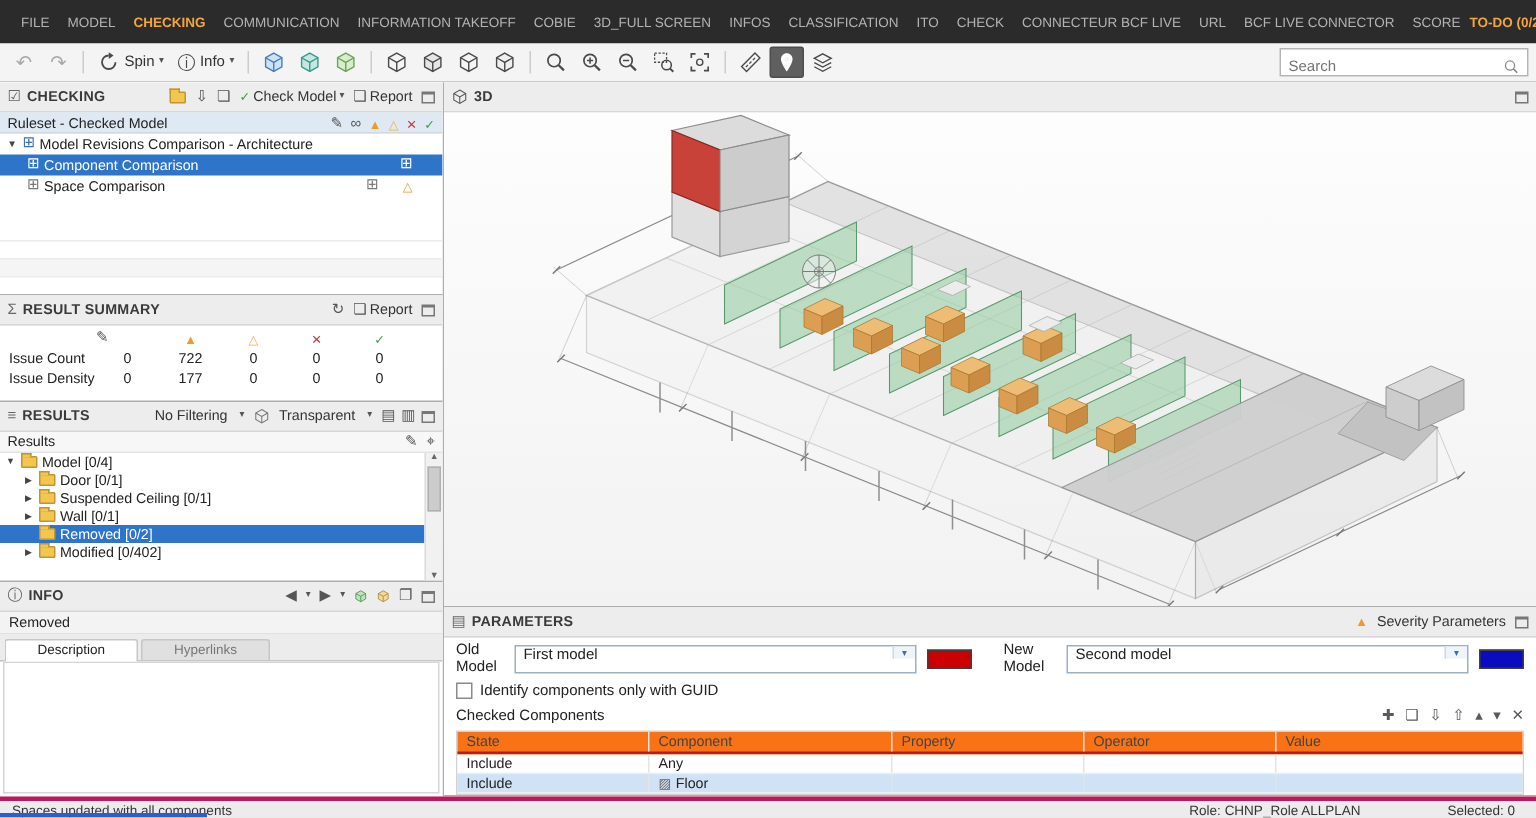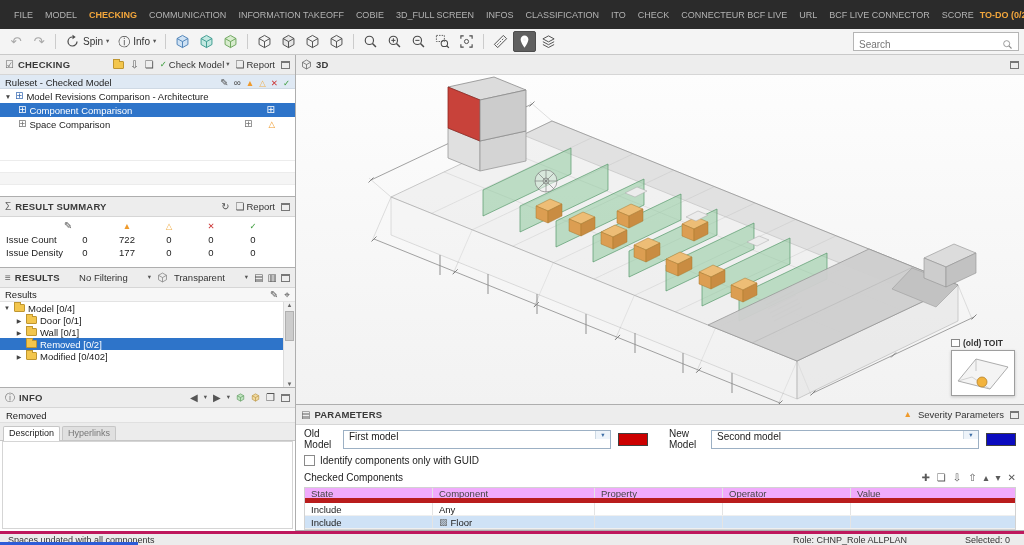--- a/index.html
+++ b/index.html
@@ -62,38 +62,38 @@
 .stripe.alt{background:#f5f5f5}
 
 
 .sum-table{flex:1;display:flex;flex-direction:column;padding-top:2px}
 .sum-row{display:flex;align-items:center;height:13px;font-size:9.5px}
 .sum-row.head{height:14px}
 .sum-label{width:64px;padding-left:6px;flex:none;color:#222;white-space:nowrap}
 .sum-cell{width:42px;text-align:center;flex:none}
 
 
-.dropdown{display:flex;align-items:center;gap:20px;padding:0 2px;font-size:9.5px;color:#333;white-space:nowrap}
+.dropdown{display:flex;align-items:center;gap:8px;padding:0 2px;font-size:9.5px;color:#333;white-space:nowrap}
 .res-sub{flex:none;height:14px;display:flex;align-items:center;gap:4px;padding:0 5px;font-size:9.5px;background:#f7f7f7;border-bottom:1px solid #e3e3e3}
 .res-body{flex:1;position:relative;overflow:hidden}
 .res-rows{margin-right:12px}
 .res-row{height:12px;display:flex;align-items:center;gap:3px;padding:0 3px;font-size:9.5px;white-space:nowrap}
 .res-row .expand{width:8px;font-size:6px;color:#444;text-align:center;flex:none}
 .res-row .ind{width:9px;flex:none}
 .res-row.sel{background:#2e74c9;color:#fff}
 .res-row.sel .expand{color:#fff}
 .vscroll{position:absolute;top:0;right:0;bottom:0;width:12px;background:#f1f1f1;border-left:1px solid #dcdcdc}
 .sar{position:absolute;left:0;right:0;text-align:center;font-size:6px;color:#666}
 .sar.up{top:0}.sar.dn{bottom:0}
 .vthumb{position:absolute;top:9px;left:1px;width:9px;height:30px;background:#ccc;border:1px solid #b0b0b0}
 
 
 .info-sel{flex:none;height:15px;display:flex;align-items:center;padding:0 6px;font-size:9.5px;background:#f3f3f3;border-bottom:1px solid #e0e0e0}
 .tabs{flex:none;height:18px;display:flex;align-items:flex-end;background:#ececec;border-bottom:1px solid #c6c6c6;padding:2px 3px 0;gap:2px}
-.tab{font-size:9px;padding:1px 5px 2px;border:1px solid #c6c6c6;border-bottom:0;background:#e0e0e0;color:#777;border-radius:2px 2px 0 0}
+.tab{font-size:9px;padding:1px 21px 2px;border:1px solid #c6c6c6;border-bottom:0;background:#e0e0e0;color:#777;border-radius:2px 2px 0 0}
 .tab.active{background:#fff;color:#222;position:relative;top:1px;padding-bottom:3px}
 .info-content{flex:1;background:#fff;margin:0 2px 2px;border:1px solid #d5d5d5}
 .cube-mini{width:9px;height:9px;flex:none}
 
 
 .p-3d{height:350px;flex:none;border-bottom:1px solid #aeaeae;display:flex;flex-direction:column;background:#fff}
 .canvas{flex:1;position:relative;background:linear-gradient(180deg,#fdfdfd 0%,#f2f2f2 100%);overflow:hidden}
 .canvas svg.scene{position:absolute;inset:0;width:100%;height:100%}
 .inset{position:absolute;right:9px;bottom:8px;display:flex;flex-direction:column;align-items:flex-start;gap:2px}
 .inset-label{display:flex;align-items:center;gap:3px;font-size:8.5px;font-weight:bold;color:#333}
@@ -108,21 +108,21 @@
 .combo .ct{flex:1;display:flex;align-items:center;padding:0 5px;font-size:10px;white-space:nowrap;overflow:hidden}
 .combo .ca{width:15px;display:flex;align-items:center;justify-content:center;font-size:6.5px;color:#3f6fa6;background:#eef4fa;border-left:1px solid #cdd9e4}
 .swatch{width:30px;height:13px;border:1px solid #404040;flex:none}
 .sw-red{background:#cc0000}
 .sw-blue{background:#0b0bbf}
 .guid-row{display:flex;align-items:center;gap:5px;height:16px;font-size:10px}
 .cb{width:11px;height:11px;border:1px solid #8a8a8a;background:#fff;flex:none}
 .cc-row{display:flex;align-items:center;height:15px;font-size:10px}
 .cc-icons{margin-left:auto;display:flex;gap:7px;color:#5a5a5a;font-size:10px}
 .ptable{border:1px solid #d2d2d2;font-size:9.5px;background:#fff}
-.pt-head{display:flex;height:15px;background:#f0abfc;border-bottom:5px solid #b91c1c;color:#444}
+.pt-head{display:flex;height:15px;background:#f97316;border-bottom:2px solid #b91c1c;color:#444}
 .pt-row{display:flex;height:13px;border-bottom:1px solid #efefef;background:#fff}
 .pt-row.sel{background:#cfe2f6}
 .pc{padding:0 6px;display:flex;align-items:center;gap:3px;border-right:1px solid #e4e4e4;overflow:hidden;white-space:nowrap}
 .c-state{width:128px;flex:none}.c-comp{width:162px;flex:none}.c-prop{width:128px;flex:none}.c-op{width:128px;flex:none}.c-val{flex:1;border-right:0}
 .floor-ico{color:#666;font-size:9px;line-height:1}
 
 
 .statusbar{flex:none;height:14px;background:#ececec;border-top:3px solid #be185d;display:flex;align-items:center;padding:0 8px;font-size:9px;color:#333}
 .sb-right{margin-left:auto;display:flex;gap:58px;padding-right:6px}
 .accent{position:absolute;left:0;bottom:0;width:138px;height:3px;background:#2d5cd8;z-index:5}
@@ -459,20 +459,26 @@
             <div class="res-row">
               <span class="ind"></span>
                 <span class="expand">▶</span>
               <span class="folder"></span>
               <span>Door [0/1]</span>
             </div>
             <div class="res-row">
               <span class="ind"></span>
                 <span class="expand">▶</span>
               <span class="folder"></span>
+              <span>Suspended Ceiling [0/1]</span>
+            </div>
+            <div class="res-row">
+              <span class="ind"></span>
+                <span class="expand">▶</span>
+              <span class="folder"></span>
               <span>Wall [0/1]</span>
             </div>
             <div class="res-row sel">
               <span class="ind"></span>
                 <span class="expand"></span>
               <span class="folder"></span>
               <span>Removed [0/2]</span>
             </div>
             <div class="res-row">
               <span class="ind"></span>
@@ -656,34 +662,20 @@
             <g stroke="#8f8f8f" stroke-width="1">
               <line x1="144" y1="180" x2="144" y2="200"></line>
                 <line x1="192" y1="199" x2="192" y2="219"></line>
               <line x1="241" y1="219" x2="241" y2="239"></line>
                 <line x1="290" y1="239" x2="290" y2="259"></line>
               <line x1="339" y1="258" x2="339" y2="278"></line>
                 <line x1="387" y1="278" x2="387" y2="298"></line>
               <line x1="436" y1="298" x2="436" y2="318"></line>
             </g>
           </svg>
-          <div class="inset">
-            <div class="inset-label">
-              <span class="slide-ico"></span>
-              <span>(old) TOIT</span>
-            </div>
-            <div class="inset-box">
-              <svg viewBox="0 0 62 44" width="62" height="44">
-                <polygon points="6,30 24,8 56,16 38,38" fill="#f4f4f4" stroke="#999999" stroke-width="0.8"></polygon>
-                <polyline points="6,30 20,26 38,38" fill="none" stroke="#bbbbbb" stroke-width="0.6"></polyline>
-                <line x1="24" y1="8" x2="24" y2="20" stroke="#aaaaaa" stroke-width="0.6"></line>
-                <circle cx="30" cy="31" r="5" fill="#f2b33d" stroke="#b5812a" stroke-width="0.8"></circle>
-              </svg>
-            </div>
-          </div>
         </div>
       </div>
 
       <div class="panel p-params">
         <div class="panel-header">
           <span class="ph-ico">▤</span>
           <span class="panel-title">PARAMETERS</span>
           <div class="ph-right">
             <span class="sev warn">▲</span>
             <span class="mini-lbl">Severity Parameters</span>

